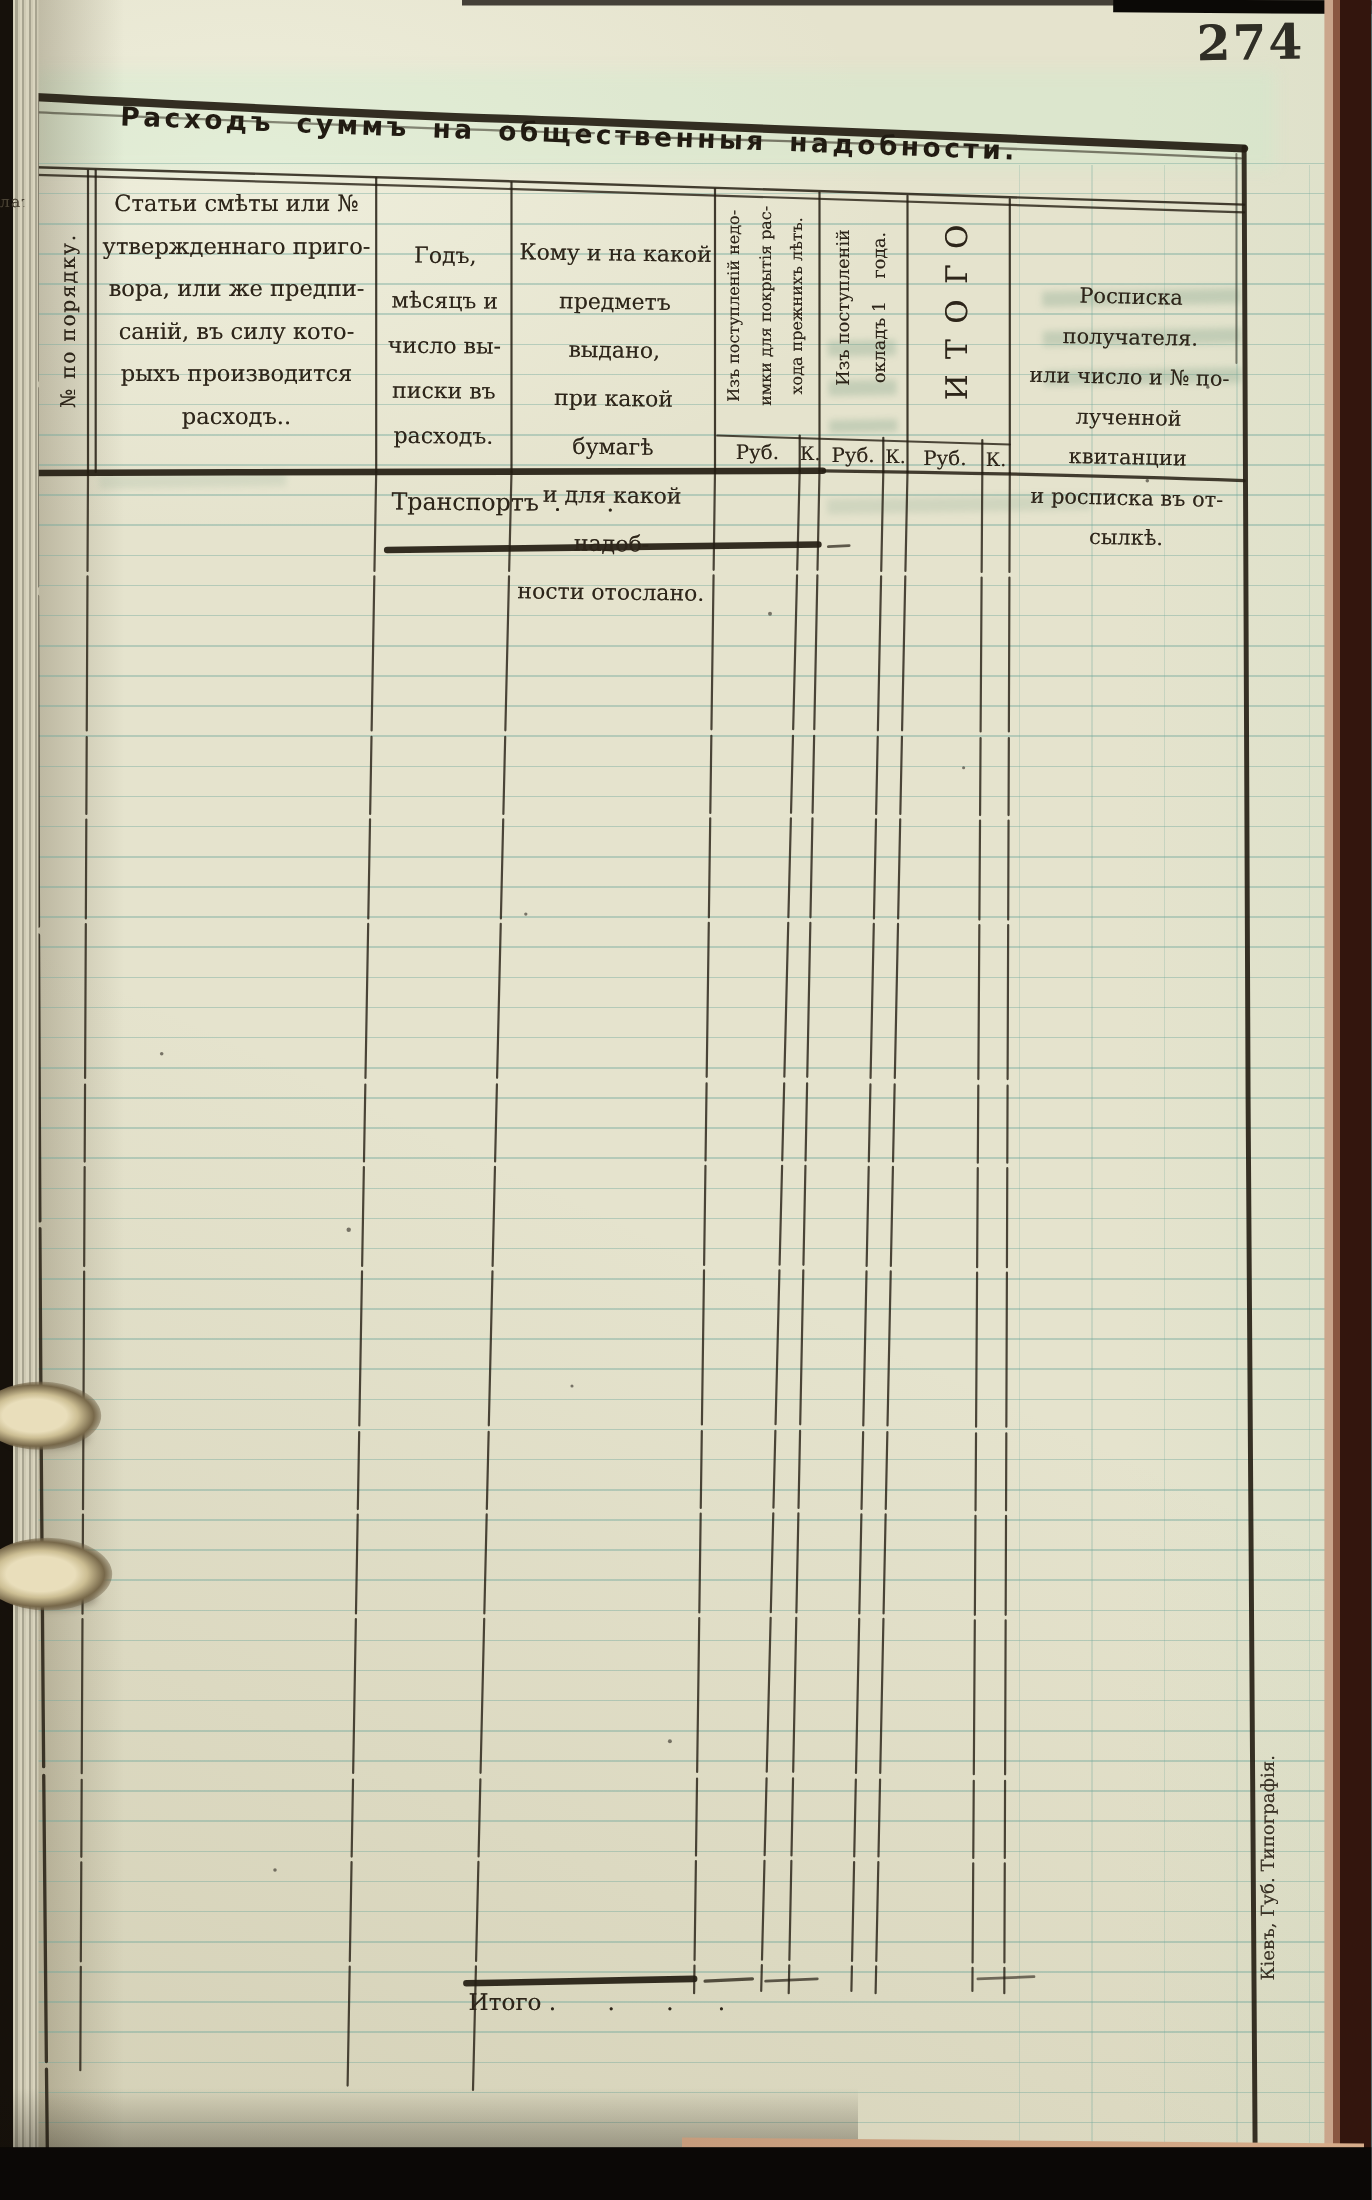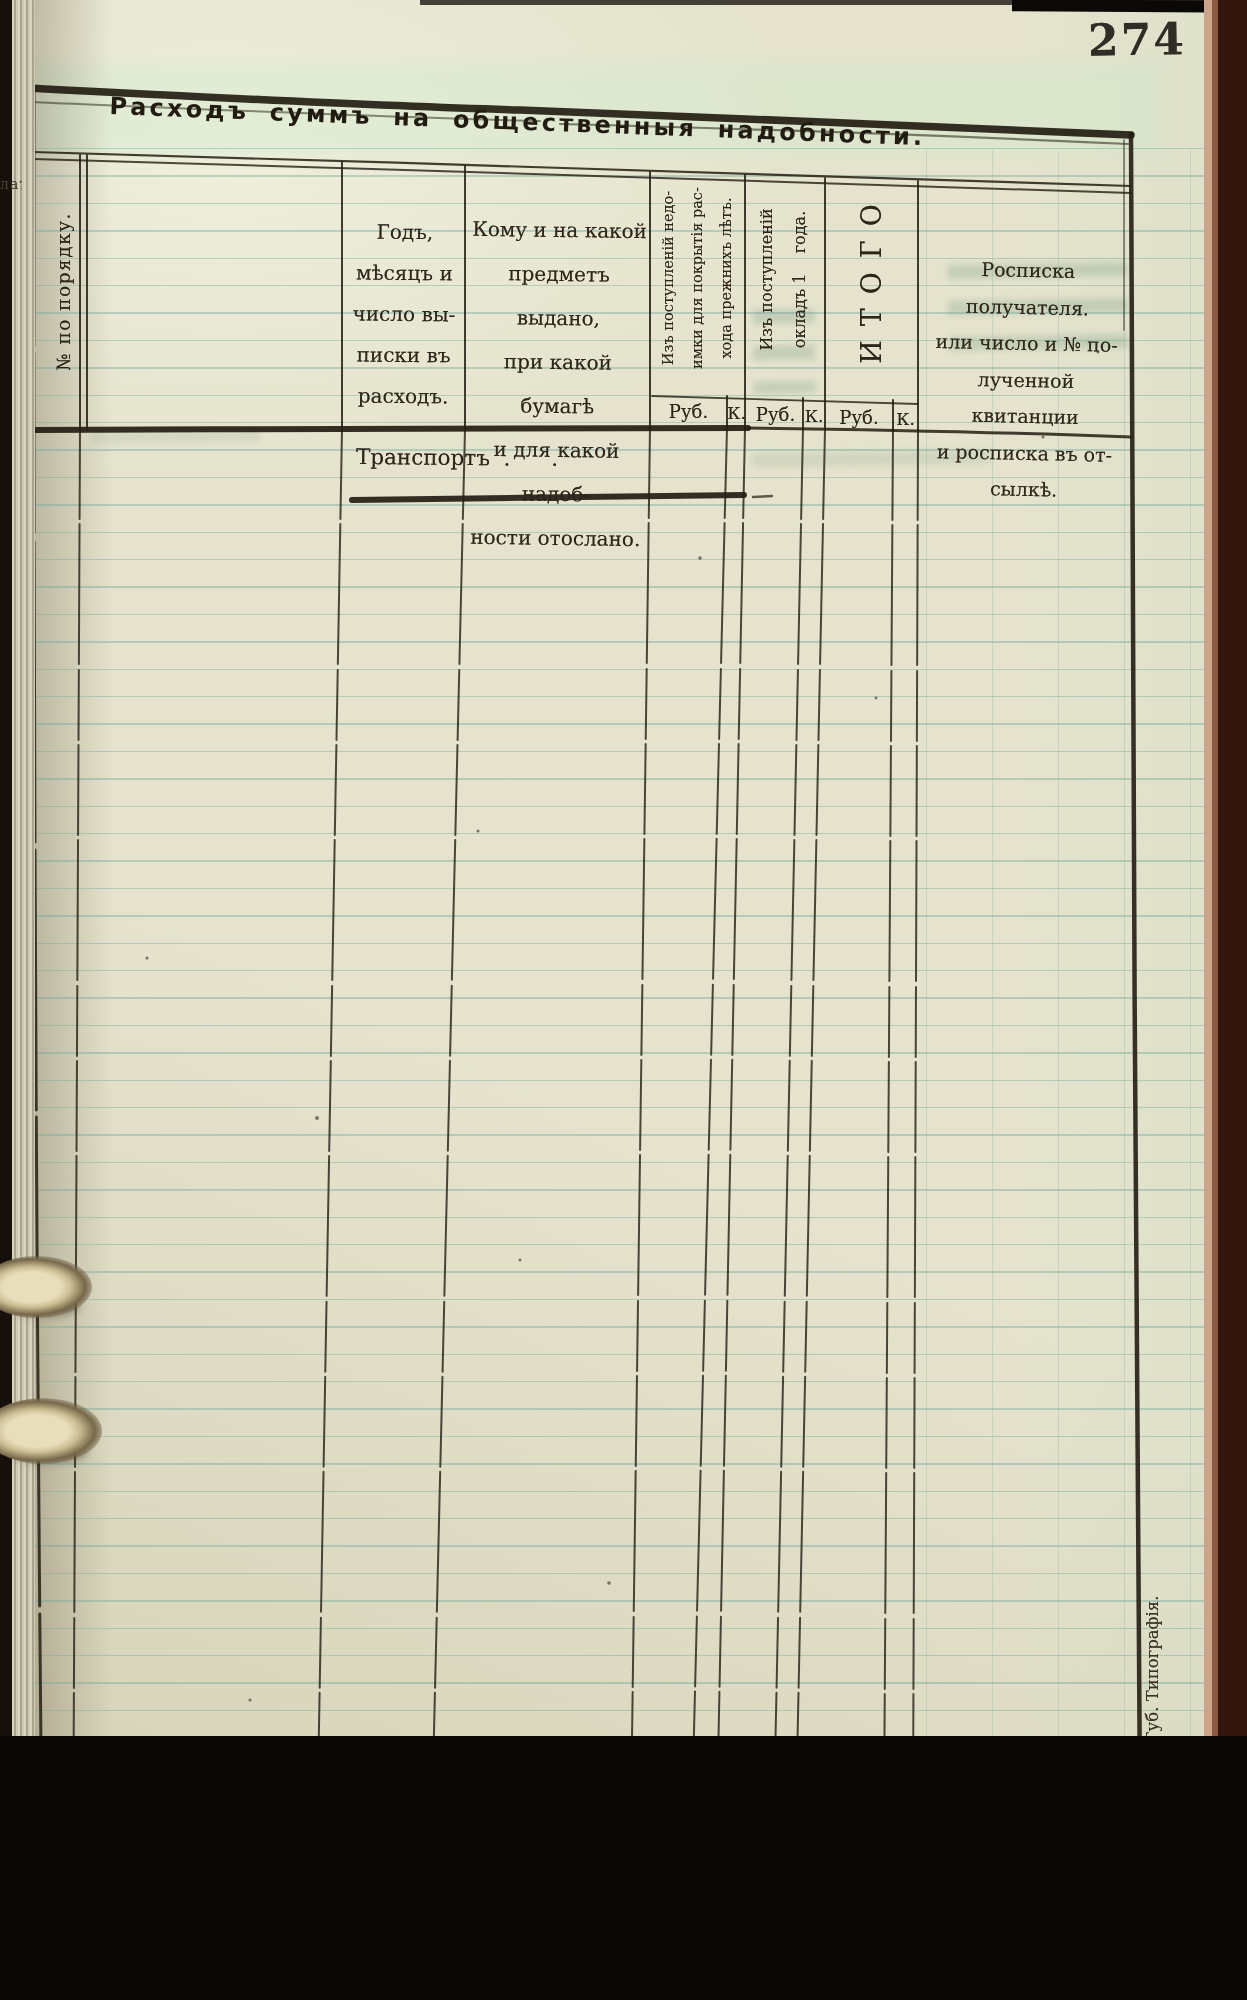--- a/index.html
+++ b/index.html
@@ -1,16 +1,16 @@
 <!DOCTYPE html>
 <html><head>
 <meta charset="utf-8">
 <style>
   html,body{margin:0;padding:0;background:#0a0806;}
-  #scan{position:relative;width:1247px;height:1736px;overflow:hidden;background:#0ea5e9;
+  #scan{position:relative;width:1247px;height:2000px;overflow:hidden;background:#0ea5e9;
         font-family:"DejaVu Serif",serif;}
   .abs{position:absolute;}
   
   .paper{left:0;top:0;width:1247px;height:2000px;
     background:
       radial-gradient(ellipse 900px 500px at 18% 8%, rgba(240,240,222,.85) 0%, rgba(240,240,222,0) 65%),
       linear-gradient(205deg, rgba(0,0,0,0) 55%, rgba(150,140,100,.22) 100%),
       linear-gradient(90deg, rgba(0,0,0,0) 82%, rgba(205,220,195,.25) 96%),
       #e5e3cd;}
   .mint{left:30px;top:64px;width:1130px;height:90px;background:rgba(198,236,206,.28);filter:blur(7px);}
@@ -120,20 +120,28 @@
     </g>
   </svg>
 
   <div class="abs ink" style="left:1088px;top:14px;font-size:44px;font-weight:700;letter-spacing:2px;color:#2f2e26;transform:rotate(-1deg);">274</div>
 
   <div class="abs" style="left:110px;top:92px;white-space:nowrap;transform:rotate(2.2deg);transform-origin:left top;
        font-family:'DejaVu Sans',sans-serif;font-weight:700;font-size:24px;letter-spacing:3.2px;word-spacing:9px;color:#211b12;">Расходъ суммъ на общественныя надобности.</div>
 
   <div class="abs vrot" style="left:-71px;top:269px;width:268px;height:45px;line-height:45px;font-size:18.5px;letter-spacing:1.5px;">№ по порядку.</div>
 
+  <div class="abs hdr" style="left:90px;top:166px;width:250px;font-size:20.5px;line-height:38.5px;">
+    <div>Статьи смѣты или №</div>
+    <div>утвержденнаго приго-</div>
+    <div>вора, или же предпи-</div>
+    <div>саній, въ силу кото-</div>
+    <div>рыхъ производится</div>
+    <div>расходъ..</div>
+  </div>
 
   <div class="abs hdr" style="left:346px;top:212px;width:116px;font-size:20px;line-height:41px;transform:rotate(.6deg);">
     <div>Годъ,</div>
     <div>мѣсяцъ и</div>
     <div>число вы-</div>
     <div>писки въ</div>
     <div>расходъ.</div>
   </div>
 
   <div class="abs hdr" style="left:467px;top:208px;width:181px;font-size:20px;line-height:44px;transform:rotate(.8deg);">

